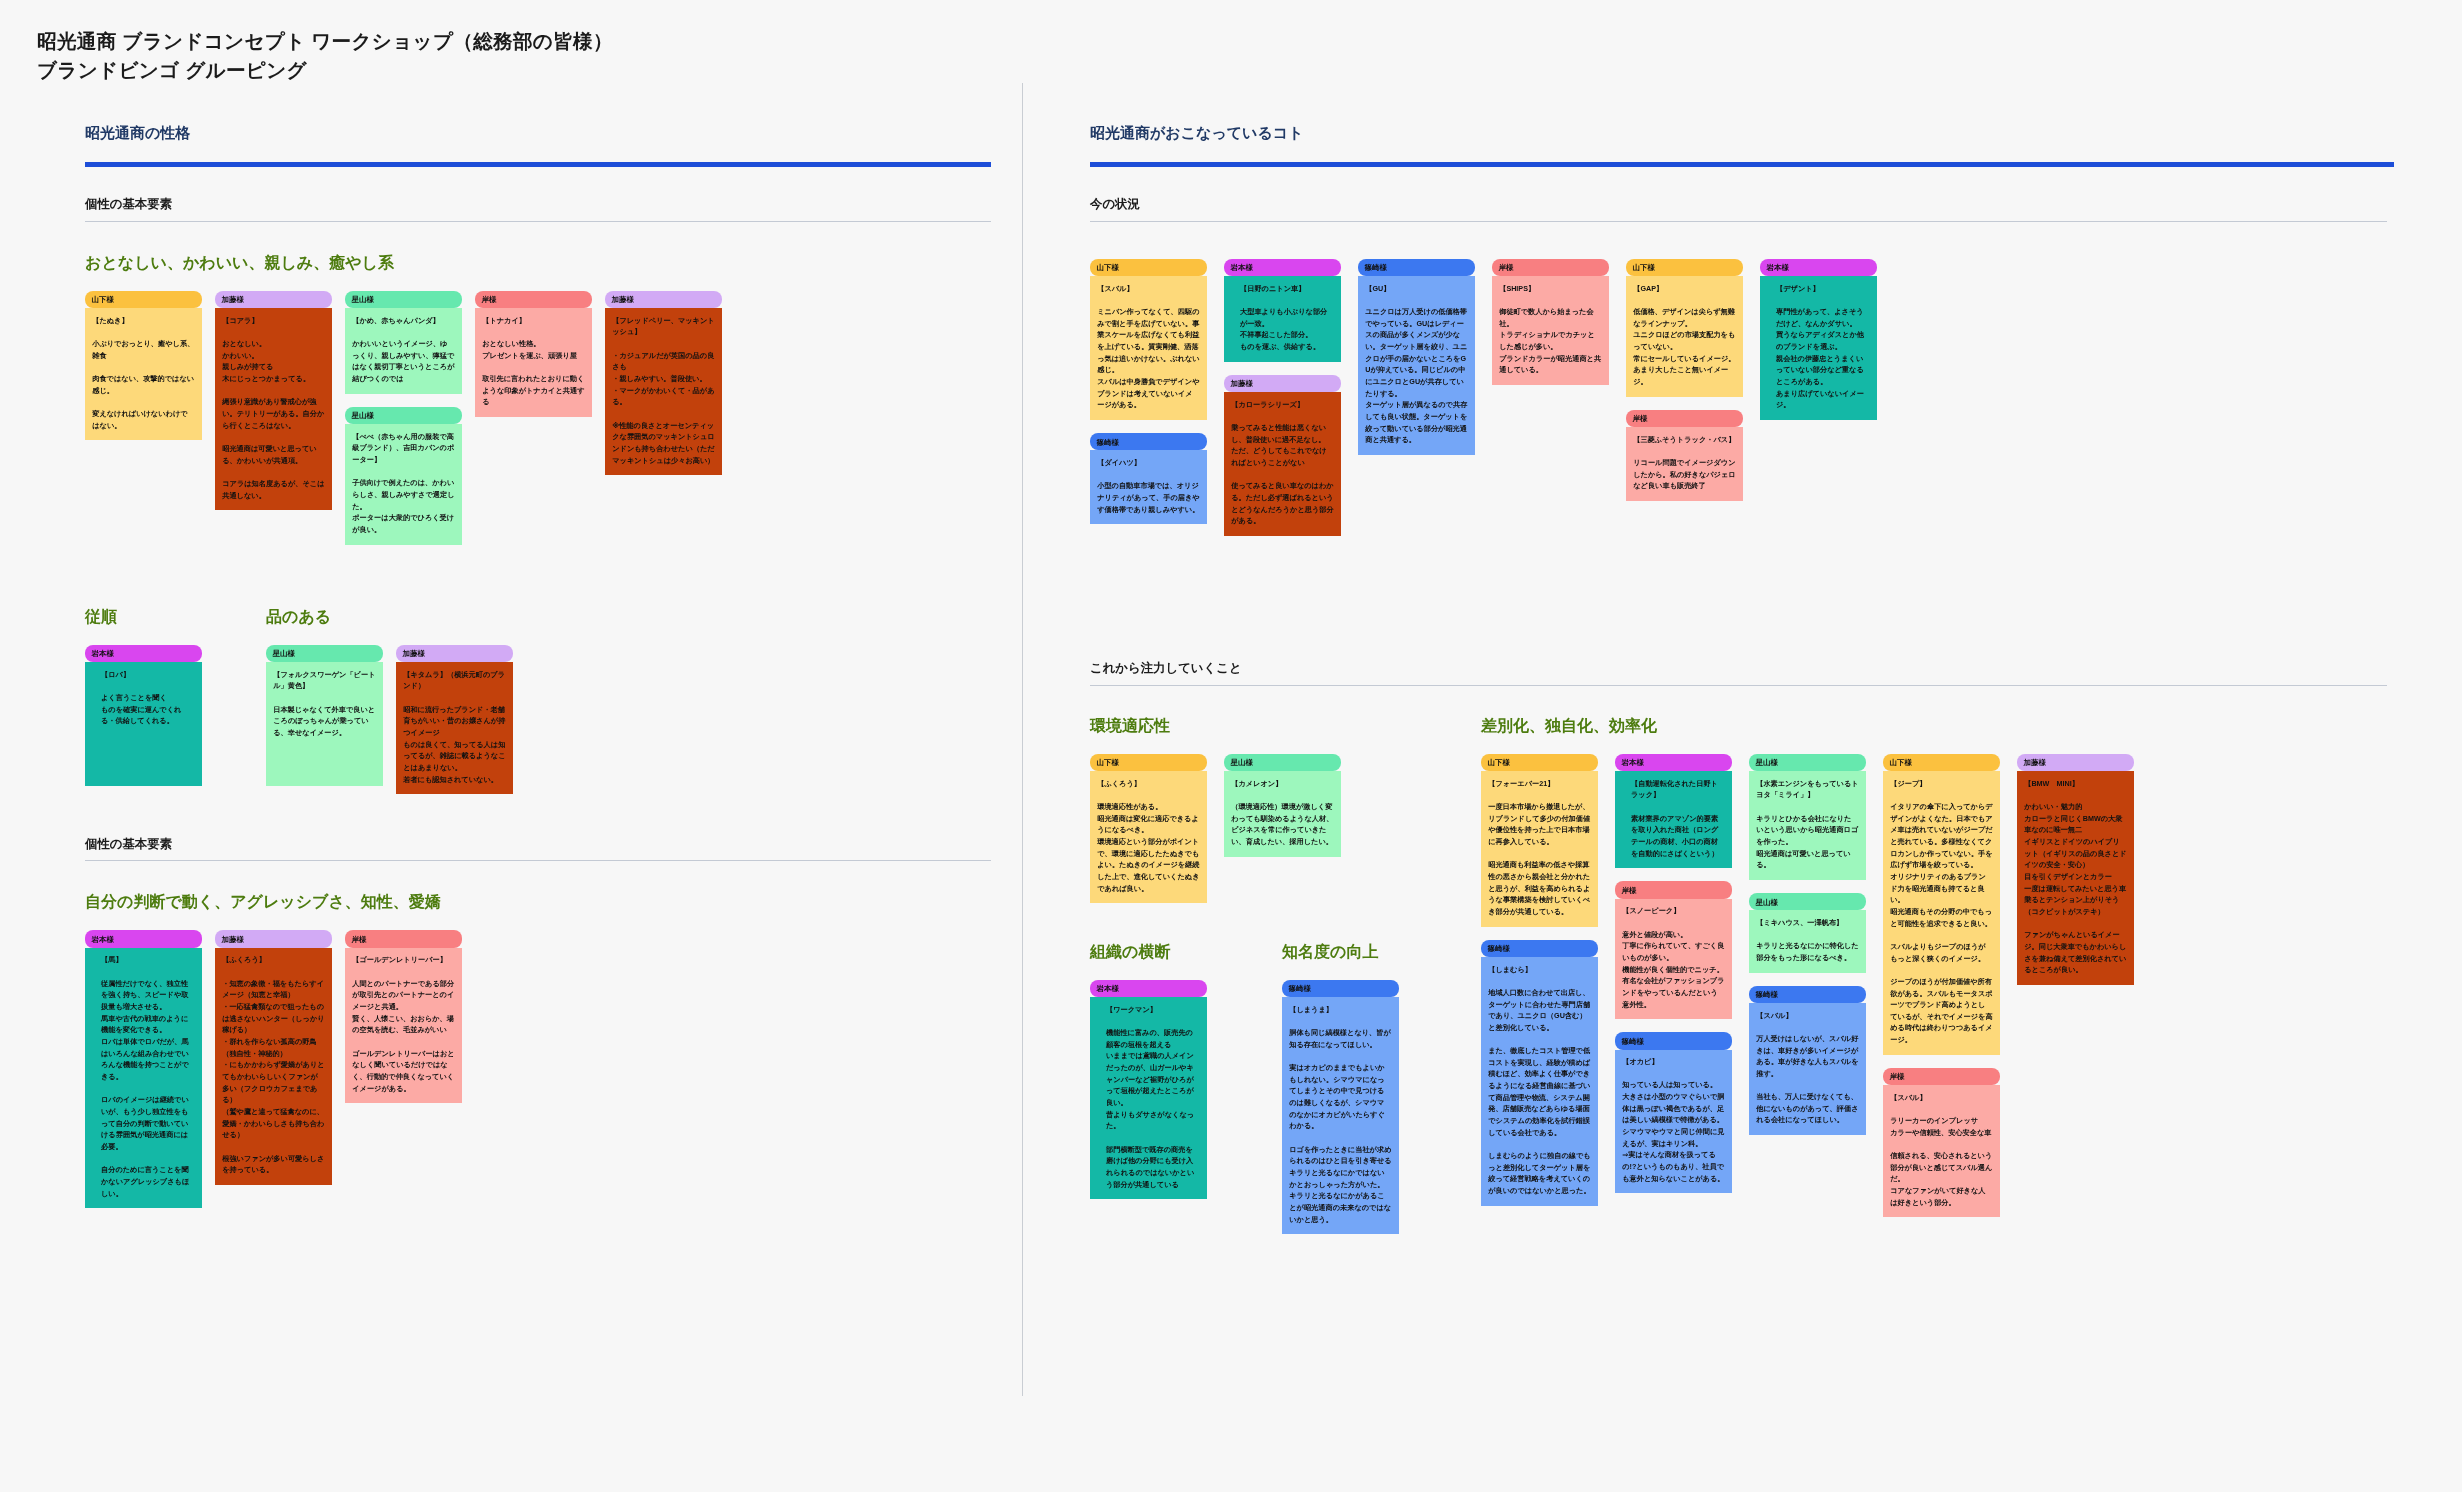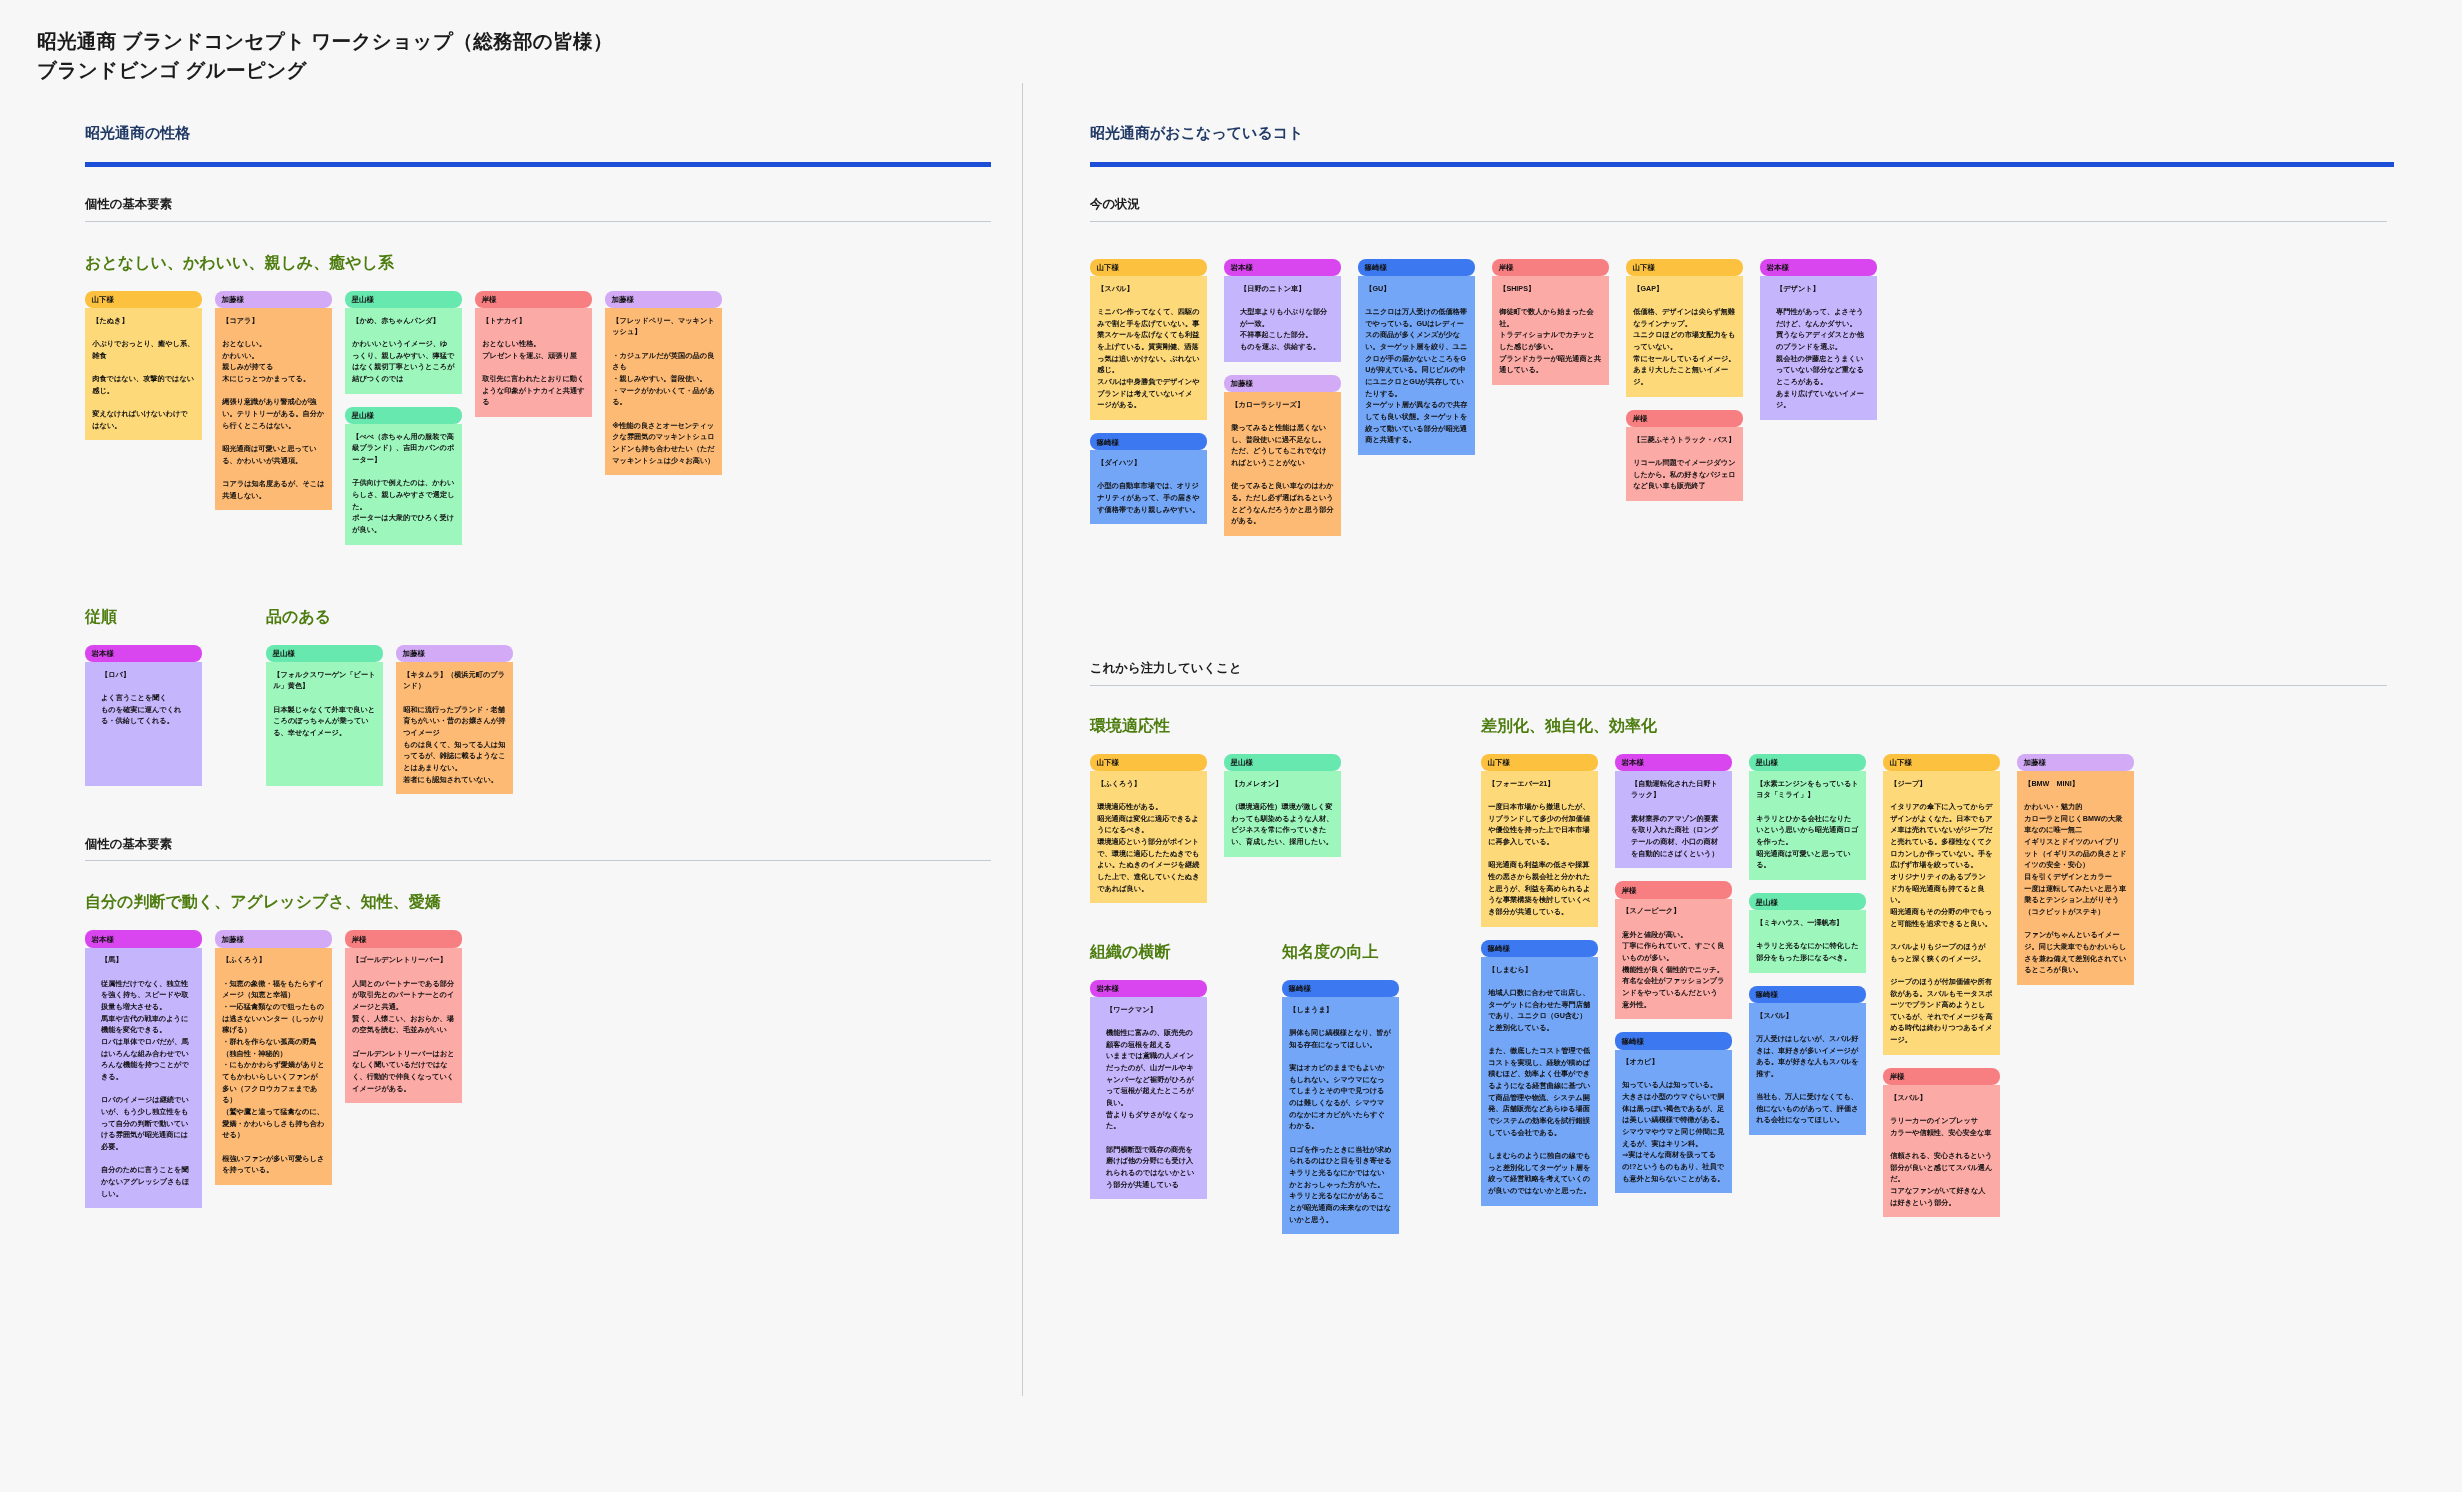--- a/index.html
+++ b/index.html
@@ -47,23 +47,23 @@
   }
   .card .card-body {
     font-size:7.2px; line-height:1.62; padding:6.5px 7.2px 9px 7.2px;
     white-space:pre-wrap; word-break:break-all; color:#111; font-weight:600;
   }
   .card.yellow .card-author { background:#fbc13f; }
   .card.yellow .card-body   { background:#fdd97a; }
   .card.green  .card-author { background:#66e8ae; }
   .card.green  .card-body   { background:#9df7bd; }
   .card.mint   .card-author { background:#d946ef; }
-  .card.mint   .card-body   { background:#c4b5fd;padding-left:16px; }
+  .card.mint   .card-body   { background:#14b8a6;padding-left:16px; }
   .card.purple .card-author { background:#d2aaf5; }
-  .card.purple .card-body   { background:#fdba74; }
+  .card.purple .card-body   { background:#c2410c; }
   .card.red    .card-author { background:#f87f81; }
   .card.red    .card-body   { background:#fcaaa5; }
   .card.blue   .card-author { background:#3c78f0; }
   .card.blue   .card-body   { background:#74a6f7; }
 
   .cards-row { display:flex; align-items:flex-start; gap:13px; }
   .cards-stack { display:flex; flex-direction:column; gap:13px; }
 </style>
 </head>
 <body>

